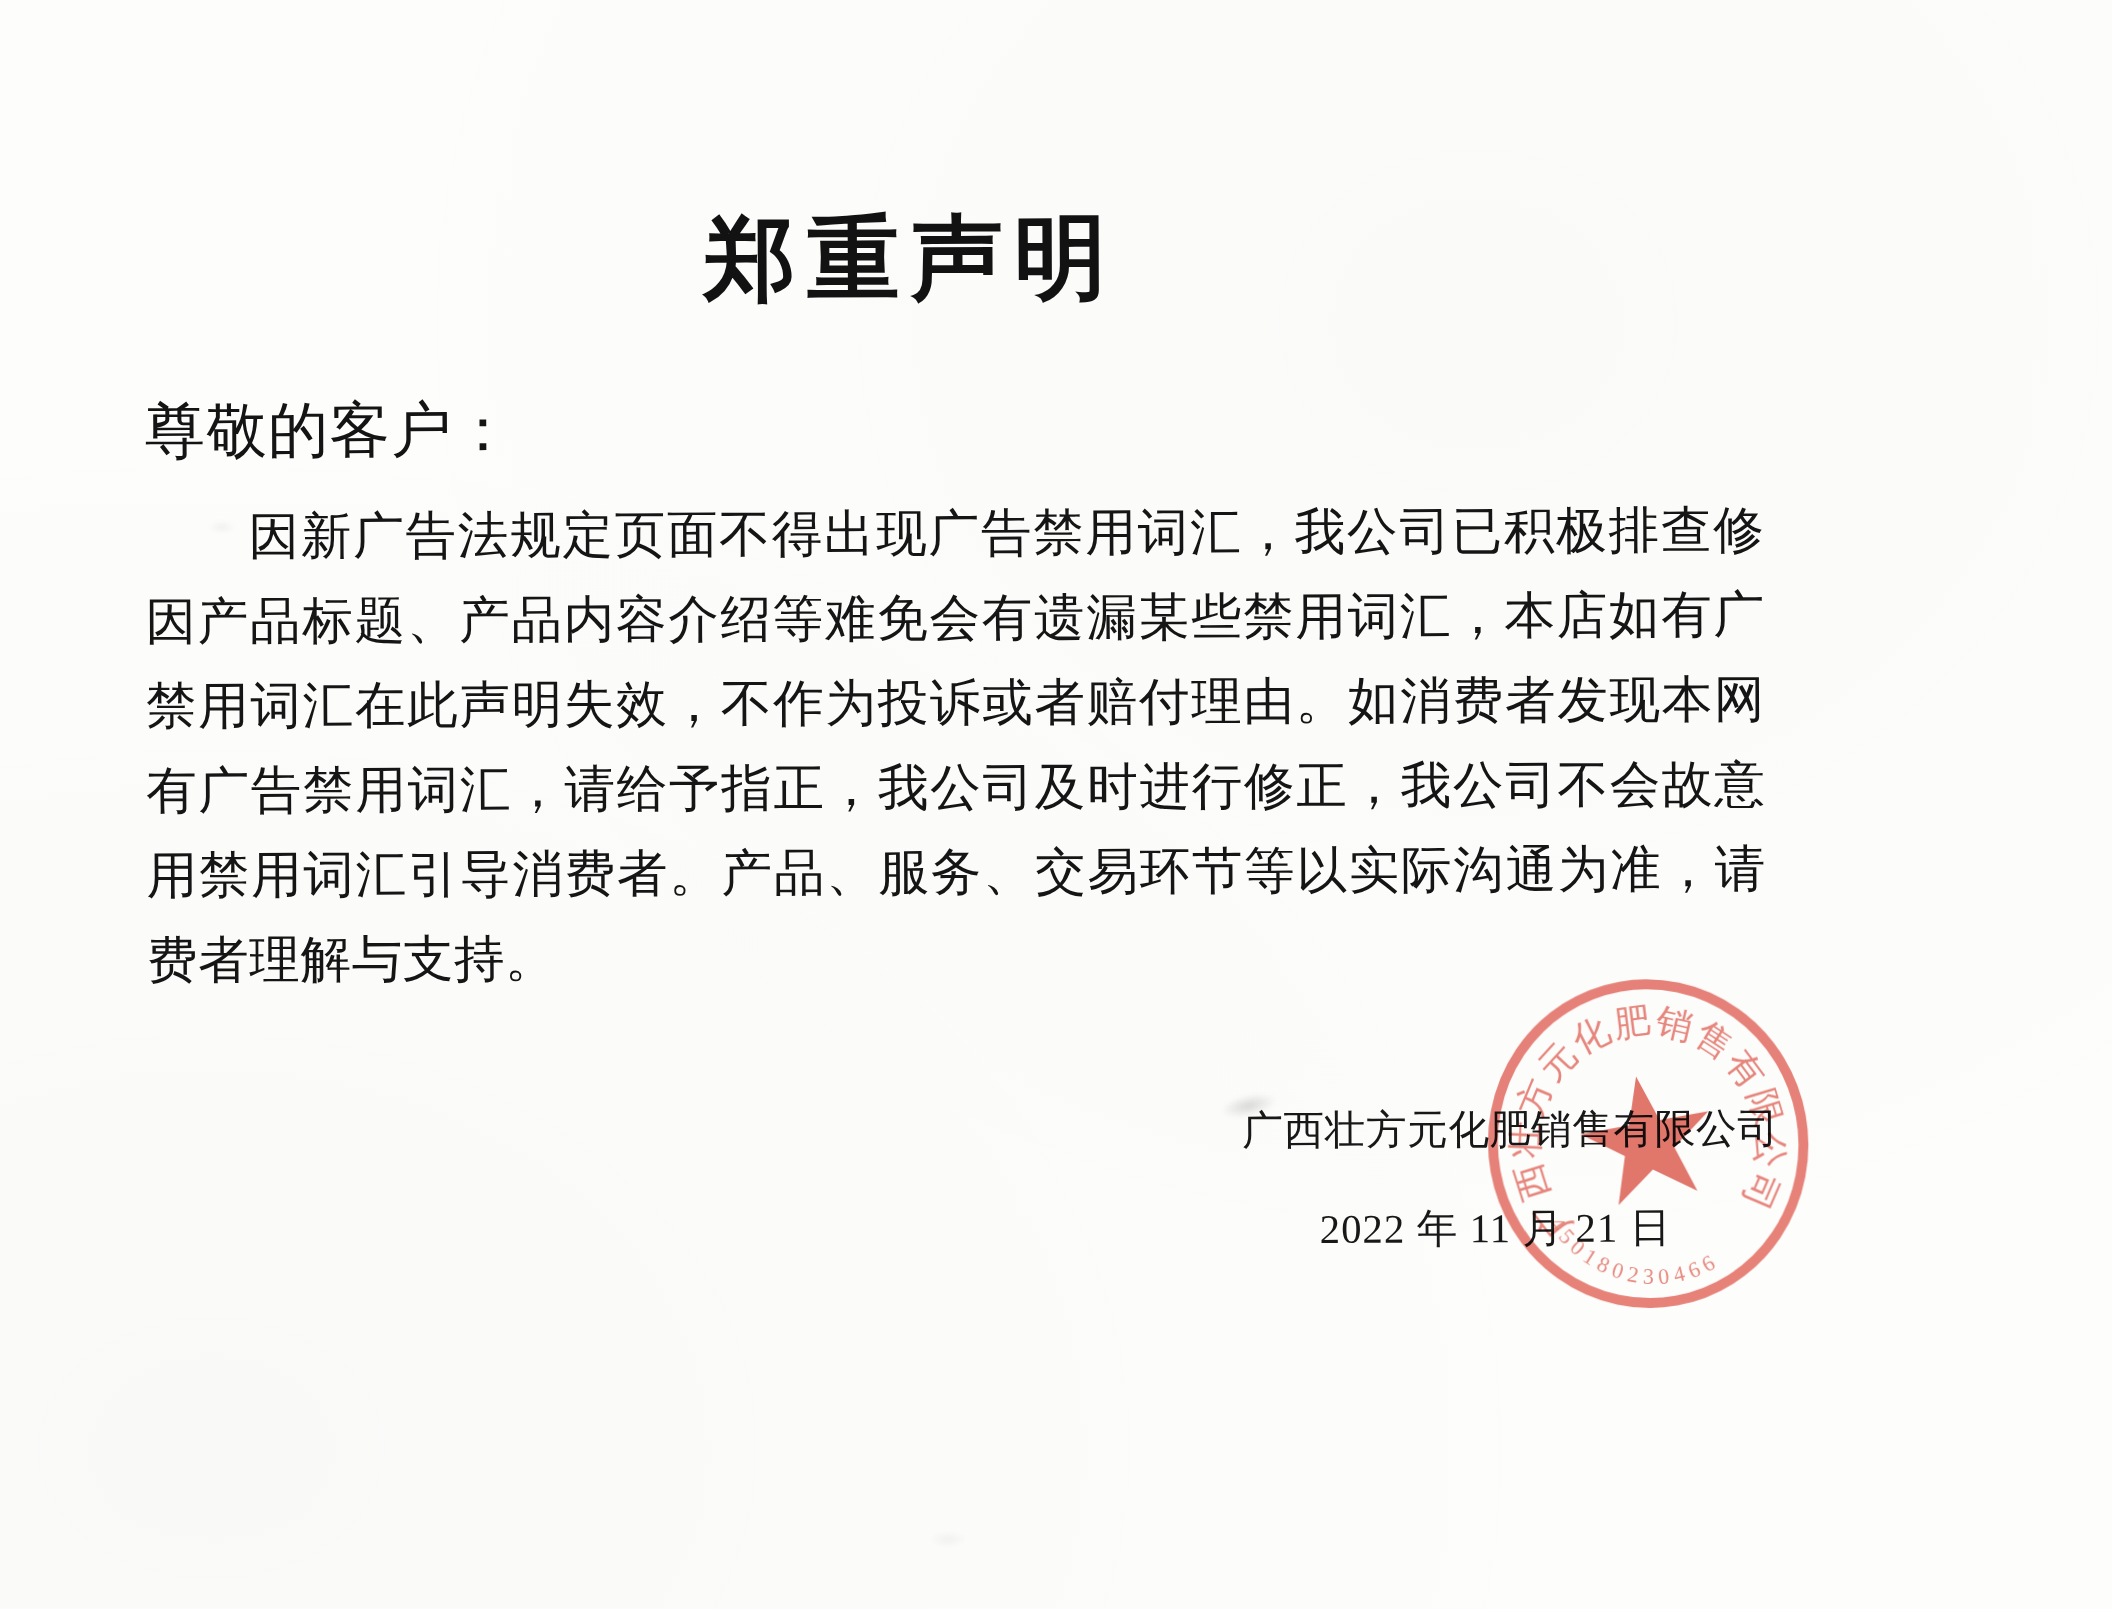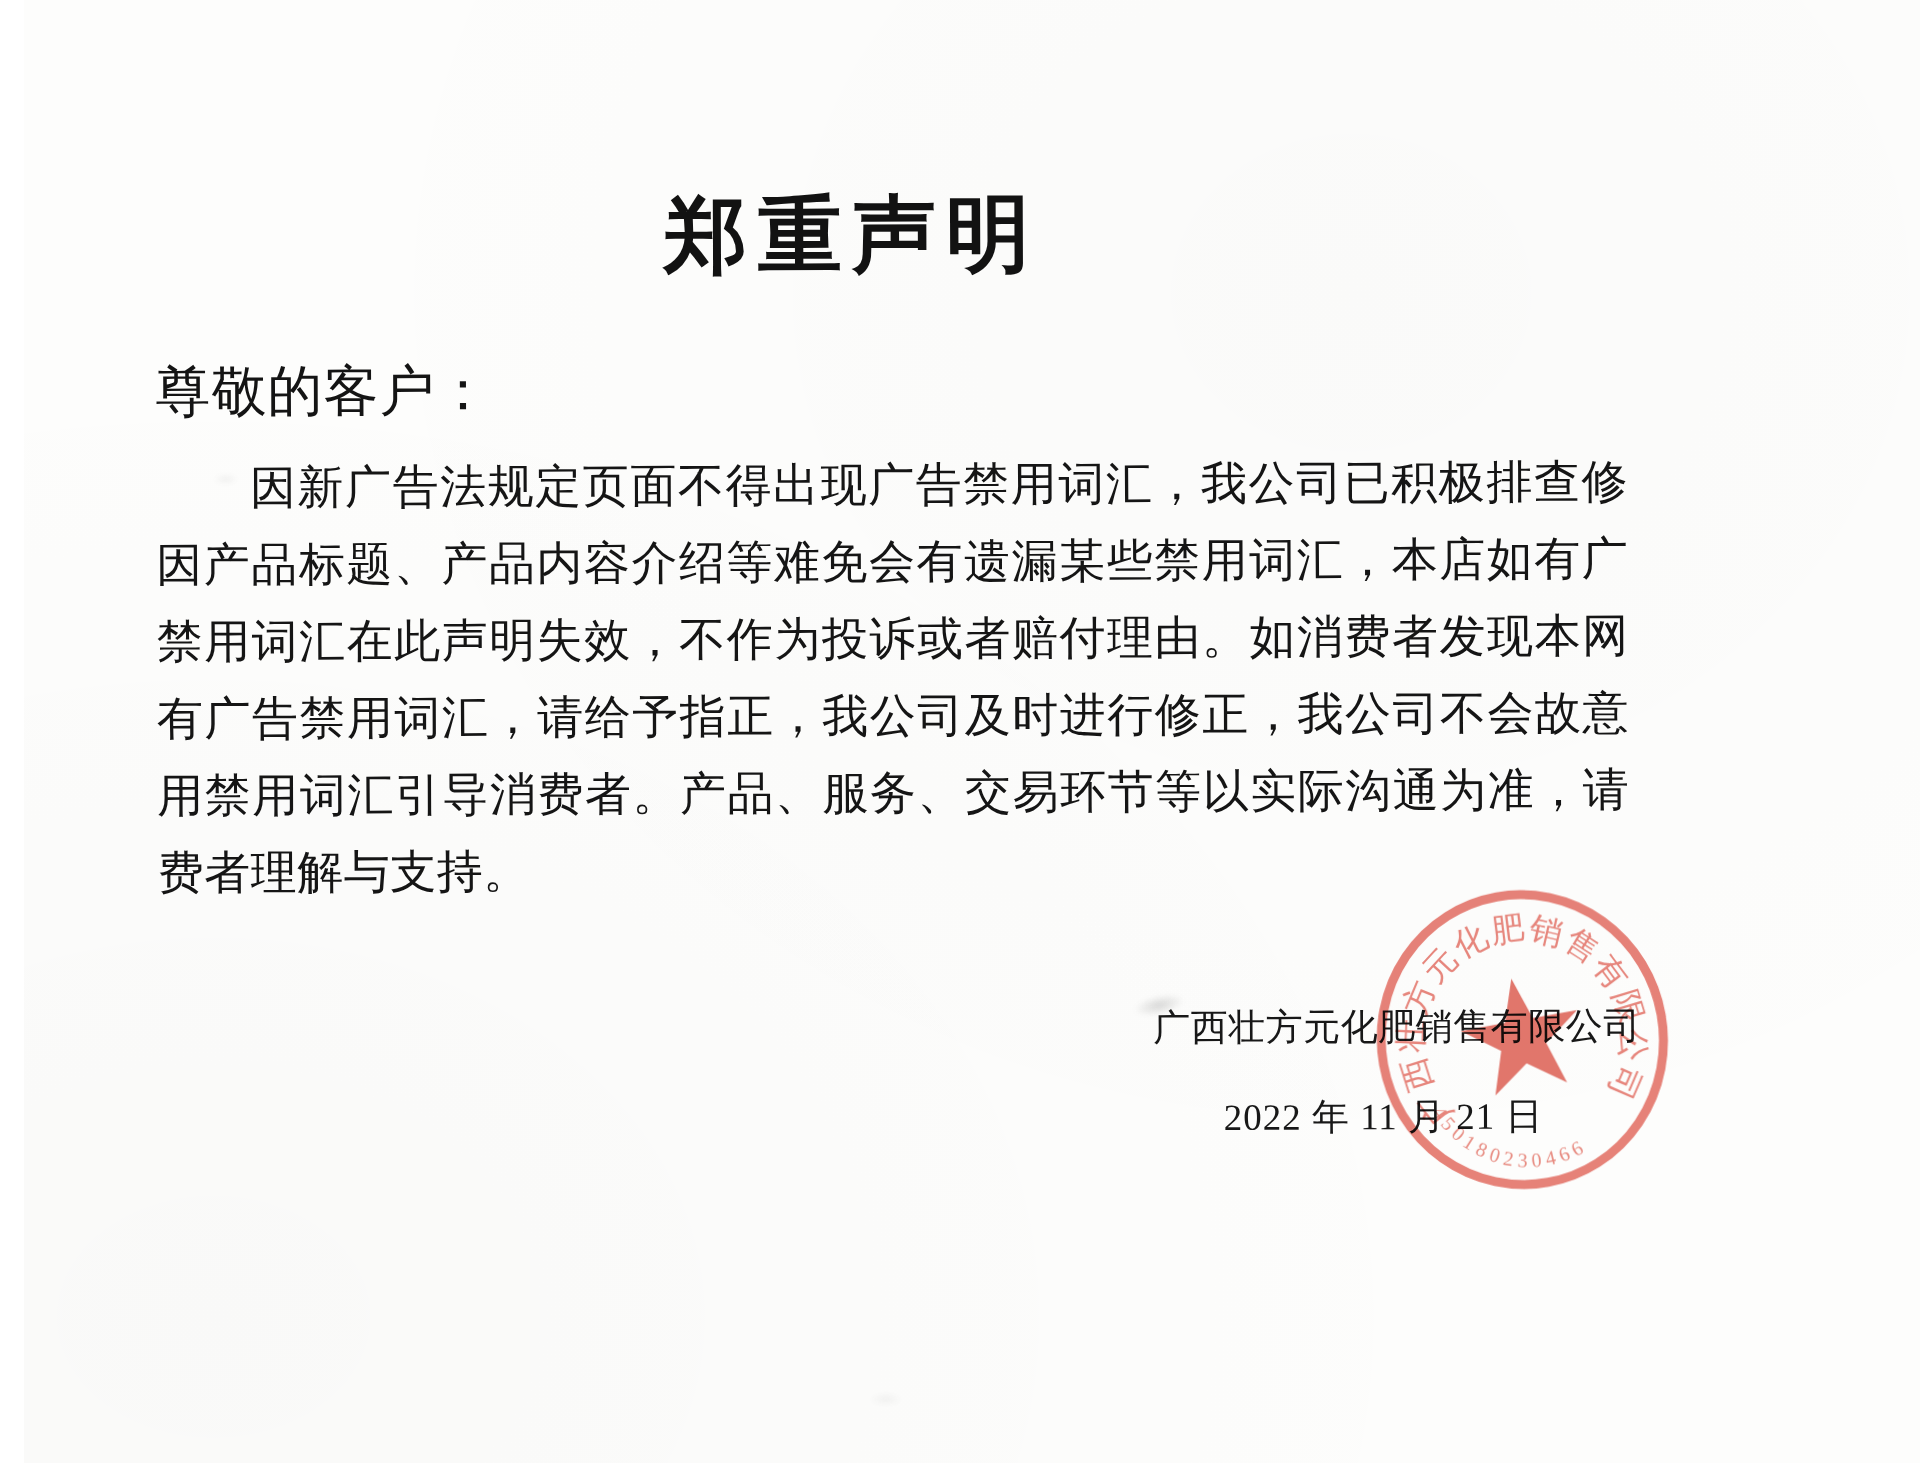--- a/index.html
+++ b/index.html
@@ -8,21 +8,20 @@
     background:#ffffff;
     font-family:"Liberation Serif","DejaVu Serif",serif;
     position:relative;overflow:hidden;
   }
   .page{
     position:absolute;inset:0;
     background:
       radial-gradient(ellipse at 70% 20%, rgba(0,0,0,0.012), transparent 60%),
       radial-gradient(ellipse at 10% 90%, rgba(0,0,0,0.015), transparent 55%),
       #fdfdfc;
-    margin-left: 24px;
   }
   .content{
     position:absolute;inset:0;
     transform:rotate(-0.25deg);
     color:#161616;
   }
   .doc-title{
     position:absolute;
     left:0;top:178px;width:1660px;
     text-align:center;

